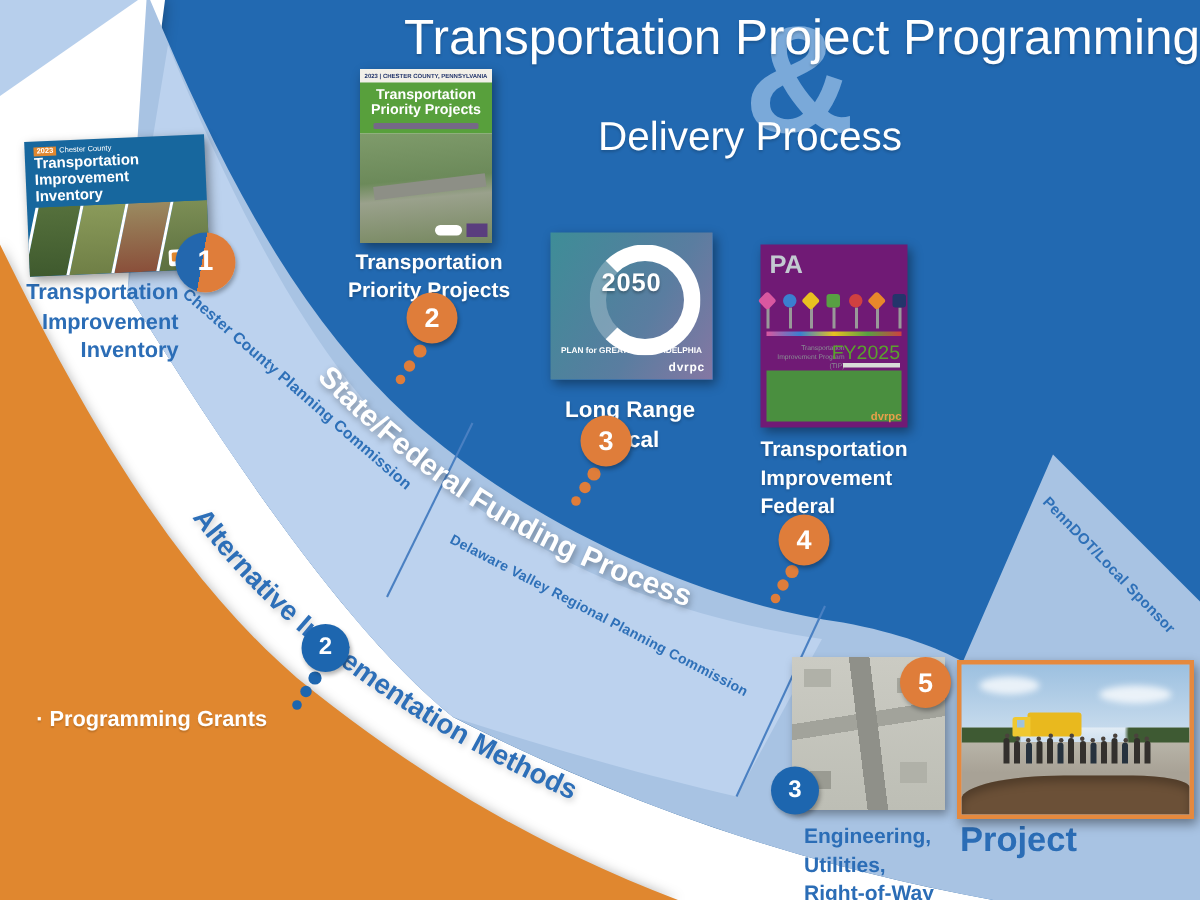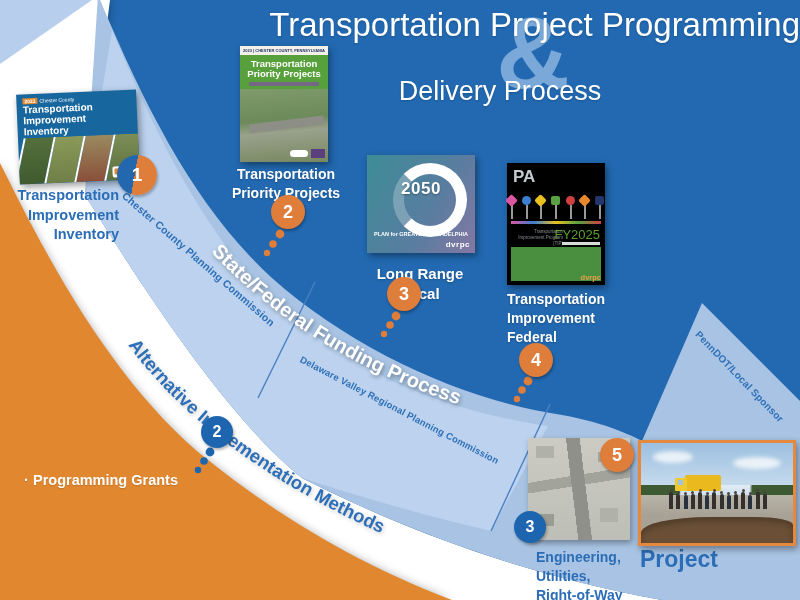--- a/index.html
+++ b/index.html
@@ -71,21 +71,21 @@
   .cov3{left:367px;top:155px;width:108px;height:98px;
         background:linear-gradient(120deg,#3e8d97 0%,#52809e 45%,#5a7da0 60%,#8577a3 100%)}
   .cov3 .ring{position:absolute;left:26px;top:8px;width:52px;height:52px;border:11px solid #fff;border-radius:50%;
               border-left-color:rgba(255,255,255,.25)}
   .cov3 .yr{position:absolute;left:0;top:24px;width:108px;text-align:center;color:#fff;font-weight:bold;
             font-size:17px;letter-spacing:.5px;text-shadow:0 1px 2px rgba(0,0,0,.3)}
   .cov3 .ln{position:absolute;left:0;top:76px;width:108px;text-align:center;color:#fff;font-weight:bold;font-size:5.5px}
   .cov3 .lg{position:absolute;right:5px;bottom:4px;color:#fff;font-weight:bold;font-size:8px;letter-spacing:.5px}
 
   
-  .cov4{left:507px;top:163px;width:98px;height:122px;background:#000000}
+  .cov4{left:507px;top:163px;width:98px;height:122px;background:#701a75}
   .cov4 .pa{position:absolute;left:6px;top:4px;font-size:17px;font-weight:bold;color:#c3cad1}
   .cov4 .signs{position:absolute;left:4px;top:28px;width:90px;height:28px;display:flex;align-items:flex-end;
                justify-content:space-between}
   .cov4 .signs i{width:7px;position:relative;background:#999;}
   .cov4 .signs i{width:2px;height:14px}
   .cov4 .signs i:before{content:"";position:absolute;left:-4px;top:-9px;width:9px;height:9px;border-radius:2px}
   .cov4 .signs i:nth-child(1):before{background:#d957a0;transform:rotate(45deg)}
   .cov4 .signs i:nth-child(2):before{background:#3a7fd0;border-radius:50%}
   .cov4 .signs i:nth-child(3):before{background:#e8c020;transform:rotate(45deg)}
   .cov4 .signs i:nth-child(4):before{background:#58a043}

